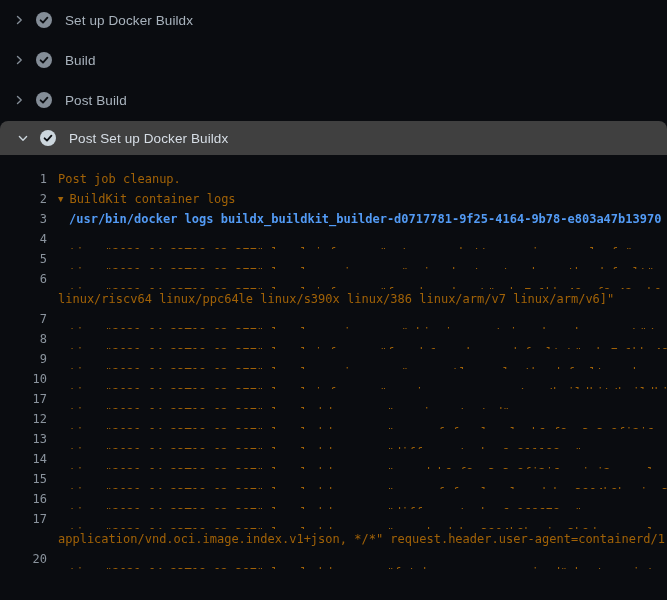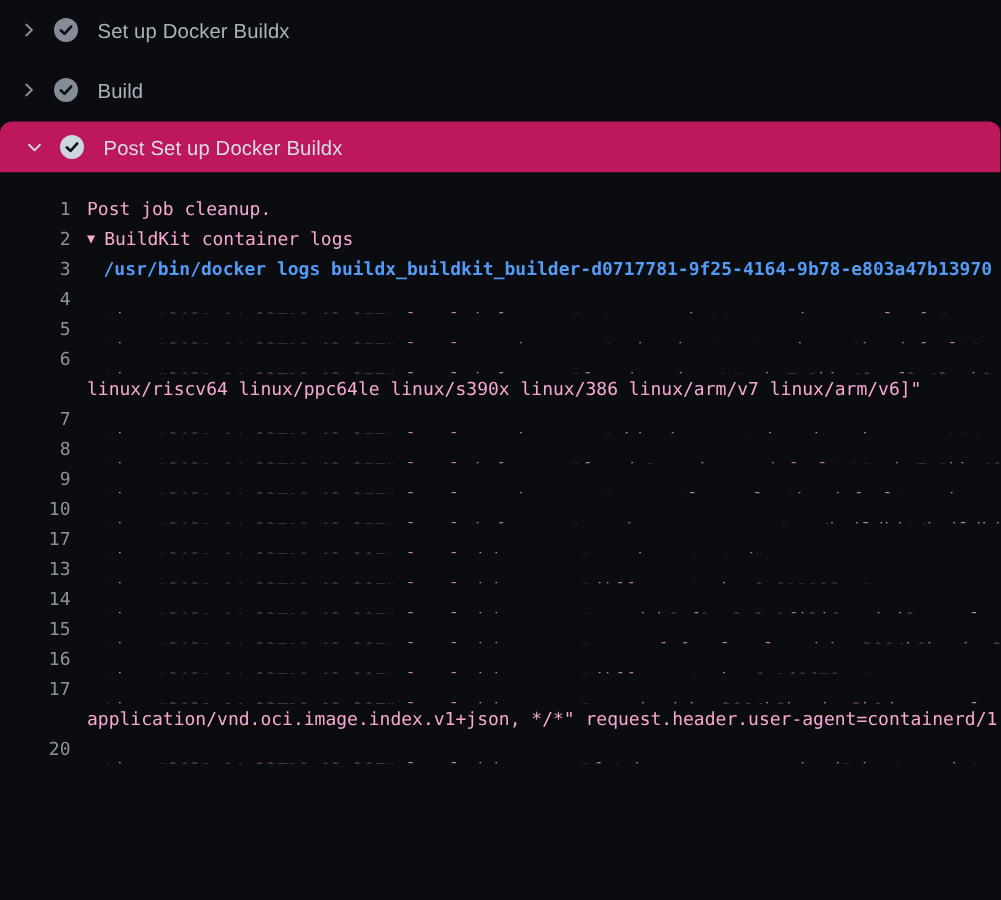--- a/index.html
+++ b/index.html
@@ -12,31 +12,31 @@
   .viewer{width:667px;height:600px;overflow:hidden;}
 
   
   .step{display:flex;align-items:center;height:40px;padding-left:12px;cursor:pointer;}
   .step .chev{width:14px;height:14px;display:flex;align-items:center;justify-content:center;
     color:#848d97;margin-right:10px;flex:0 0 auto;}
   .step .check{width:16px;height:16px;display:flex;align-items:center;justify-content:center;
     color:#848d97;margin-right:13px;flex:0 0 auto;}
   .step-label{font-size:13.5px;color:#a9b3bd;letter-spacing:.1px;}
   .step:not(.expanded) .cd{display:none;}
-  .step.expanded{height:34px;background:#be185d;border-radius:8px 8px 0 0;margin-top:1px;padding-left:16px;}
+  .step.expanded{height:34px;background:#404040;border-radius:8px 8px 0 0;margin-top:1px;padding-left:16px;}
   .step.expanded .chev,.step.expanded .check{color:#ccd6dd;}
   .step.expanded .step-label{color:#d7dee6;}
 
   
   .log{padding-top:14px;background:#0a0c10;}
   .lrow{display:flex;height:20px;line-height:20px;
     font-family:"DejaVu Sans Mono",monospace;font-size:12px;white-space:pre;overflow:hidden;}
   .lnum{flex:0 0 47px;width:47px;text-align:right;color:#8b949e;cursor:pointer;
     text-decoration:none;user-select:none;}
-  .ltext{color:#f9a8d4;white-space:pre;overflow:hidden;}
+  .ltext{color:#a16207;white-space:pre;overflow:hidden;}
   .ltext.plain,.ltext.group,.ltext.cont{padding-left:11px;}
   .ltext.log,.ltext.command{padding-left:22px;}
   .ltext.command{color:#539bf5;font-weight:bold;}
   .gtoggle{font-size:9px;margin-right:6px;display:inline-block;transform:translateY(-1px);cursor:pointer;}
 </style>
 </head>
 <body>
 
 <div class="viewer">
   <div class="steps">
@@ -65,20 +65,35 @@
 
     <span class="check">
       <svg width="16" height="16" viewBox="0 0 16 16">
             <circle cx="8" cy="8" r="8" fill="currentColor"></circle>
             <path d="M4.6 8.3 L7 10.6 L11.4 5.7" fill="none" stroke="#0c0f13" stroke-width="1.8" stroke-linecap="round" stroke-linejoin="round"></path>
           </svg>
     </span>
     <span class="step-label">Build</span>
   </div>
 
+  <div class="step">
+    <span class="chev cr">
+      <svg width="12" height="12" viewBox="0 0 16 16">
+            <path d="M6 3.2 L11 8 L6 12.8" fill="none" stroke="currentColor" stroke-width="1.8" stroke-linecap="round" stroke-linejoin="round"></path>
+          </svg>
+    </span>
+
+    <span class="check">
+      <svg width="16" height="16" viewBox="0 0 16 16">
+            <circle cx="8" cy="8" r="8" fill="currentColor"></circle>
+            <path d="M4.6 8.3 L7 10.6 L11.4 5.7" fill="none" stroke="#0c0f13" stroke-width="1.8" stroke-linecap="round" stroke-linejoin="round"></path>
+          </svg>
+    </span>
+    <span class="step-label">Post Build</span>
+  </div>
 
   <div class="step expanded">
 
     <span class="chev cd">
       <svg width="12" height="12" viewBox="0 0 16 16">
             <path d="M3.2 6 L8 11 L12.8 6" fill="none" stroke="currentColor" stroke-width="1.8" stroke-linecap="round" stroke-linejoin="round"></path>
           </svg>
     </span>
     <span class="check">
       <svg width="16" height="16" viewBox="0 0 16 16">
@@ -95,20 +110,21 @@
       <div class="lrow"><a class="lnum">3</a><span class="ltext command">/usr/bin/docker logs buildx_buildkit_builder-d0717781-9f25-4164-9b78-e803a47b13970</span></div>
       <div class="lrow"><a class="lnum">4</a><span class="ltext log">time="2021-04-23T18:02:37Z" level=info msg="auto snapshotter: using overlayfs"</span></div>
       <div class="lrow"><a class="lnum">5</a><span class="ltext log">time="2021-04-23T18:02:37Z" level=warning msg="using host network as the default"</span></div>
       <div class="lrow"><a class="lnum">6</a><span class="ltext log">time="2021-04-23T18:02:37Z" level=info msg="found worker \"uzhz7y1bkp49oxf8q42rmk0xjd\", has support for platforms: [linux/amd64 linux/amd64/v2 linux/arm64</span></div>
       <div class="lrow"><a class="lnum"></a><span class="ltext cont">linux/riscv64 linux/ppc64le linux/s390x linux/386 linux/arm/v7 linux/arm/v6]"</span></div>
       <div class="lrow"><a class="lnum">7</a><span class="ltext log">time="2021-04-23T18:02:37Z" level=warning msg="skipping containerd worker, as \"/run/containerd/containerd.sock\" does not exist"</span></div>
       <div class="lrow"><a class="lnum">8</a><span class="ltext log">time="2021-04-23T18:02:37Z" level=info msg="found 1 workers, default=\"uzhz7y1bkp49oxf8q42rmk0xjd\""</span></div>
       <div class="lrow"><a class="lnum">9</a><span class="ltext log">time="2021-04-23T18:02:37Z" level=warning msg="currently, only the default worker can be used."</span></div>
       <div class="lrow"><a class="lnum">10</a><span class="ltext log">time="2021-04-23T18:02:37Z" level=info msg="running server on /run/buildkit/buildkitd.sock"</span></div>
       <div class="lrow"><a class="lnum">17</a><span class="ltext log">time="2021-04-23T18:02:38Z" level=debug msg="session started"</span></div>
+      <div class="lrow"><a class="lnum">12</a><span class="ltext log">time="2021-04-23T18:02:38Z" level=debug msg="new ref for local: k6cf9av3n3y9fi2i6rpciwi2m"</span></div>
       <div class="lrow"><a class="lnum">13</a><span class="ltext log">time="2021-04-23T18:02:38Z" level=debug msg="diffcopy took: 8.811198ms"</span></div>
       <div class="lrow"><a class="lnum">14</a><span class="ltext log">time="2021-04-23T18:02:38Z" level=debug msg="saved k6cf9av3n3y9fi2i6rpciwi2m as local.shared"</span></div>
       <div class="lrow"><a class="lnum">15</a><span class="ltext log">time="2021-04-23T18:02:38Z" level=debug msg="new ref for local: vdqkvm3904b9hepjcq3k9dprz"</span></div>
       <div class="lrow"><a class="lnum">16</a><span class="ltext log">time="2021-04-23T18:02:38Z" level=debug msg="diffcopy took: 6.168678ms"</span></div>
       <div class="lrow"><a class="lnum">17</a><span class="ltext log">time="2021-04-23T18:02:38Z" level=debug msg="saved vdqkvm3904b9hepjcq3k9dprz as local.shared"</span></div>
       <div class="lrow"><a class="lnum"></a><span class="ltext cont">application/vnd.oci.image.index.v1+json, */*" request.header.user-agent=containerd/1.4.4+unknown request.method=HEAD</span></div>
       <div class="lrow"><a class="lnum">20</a><span class="ltext log">time="2021-04-23T18:02:38Z" level=debug msg="fetch response received" host=registry-1.docker.io</span></div>
     </div>
 </div>
 

